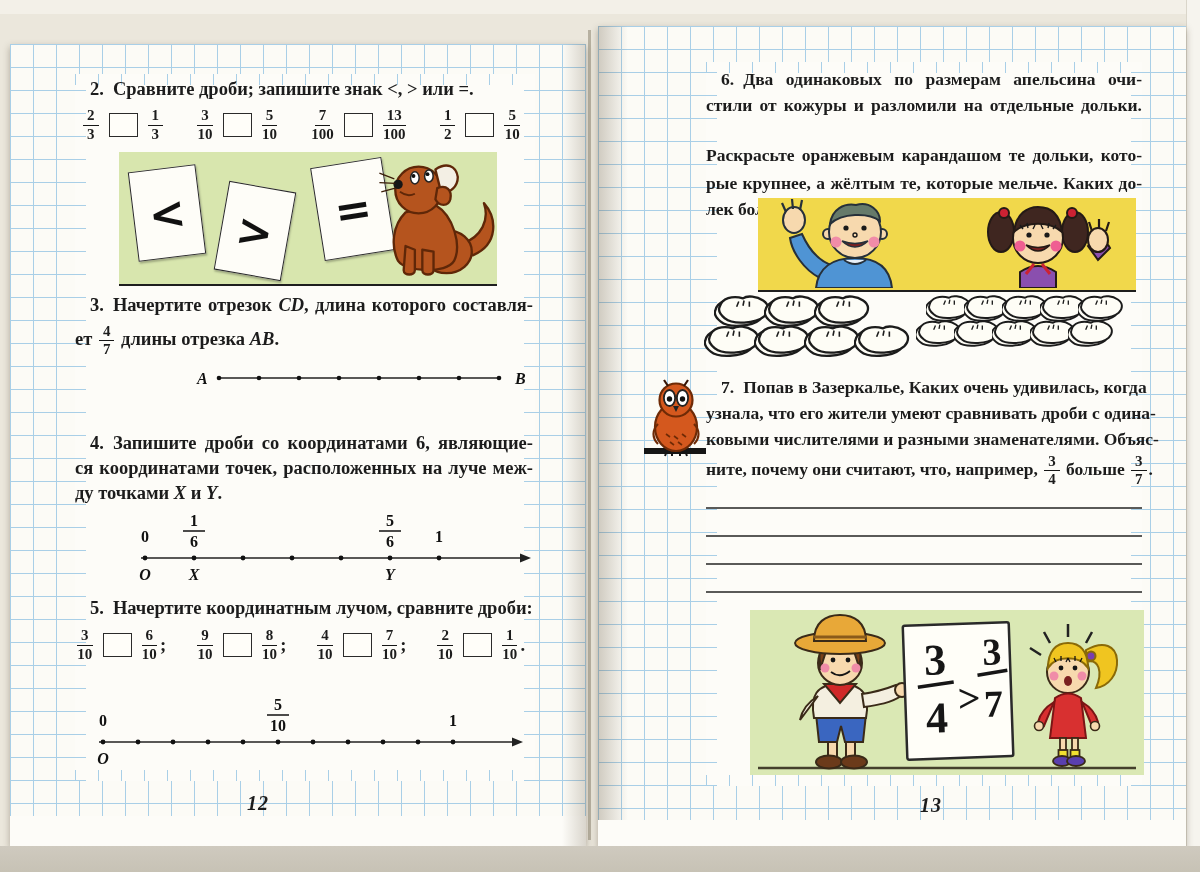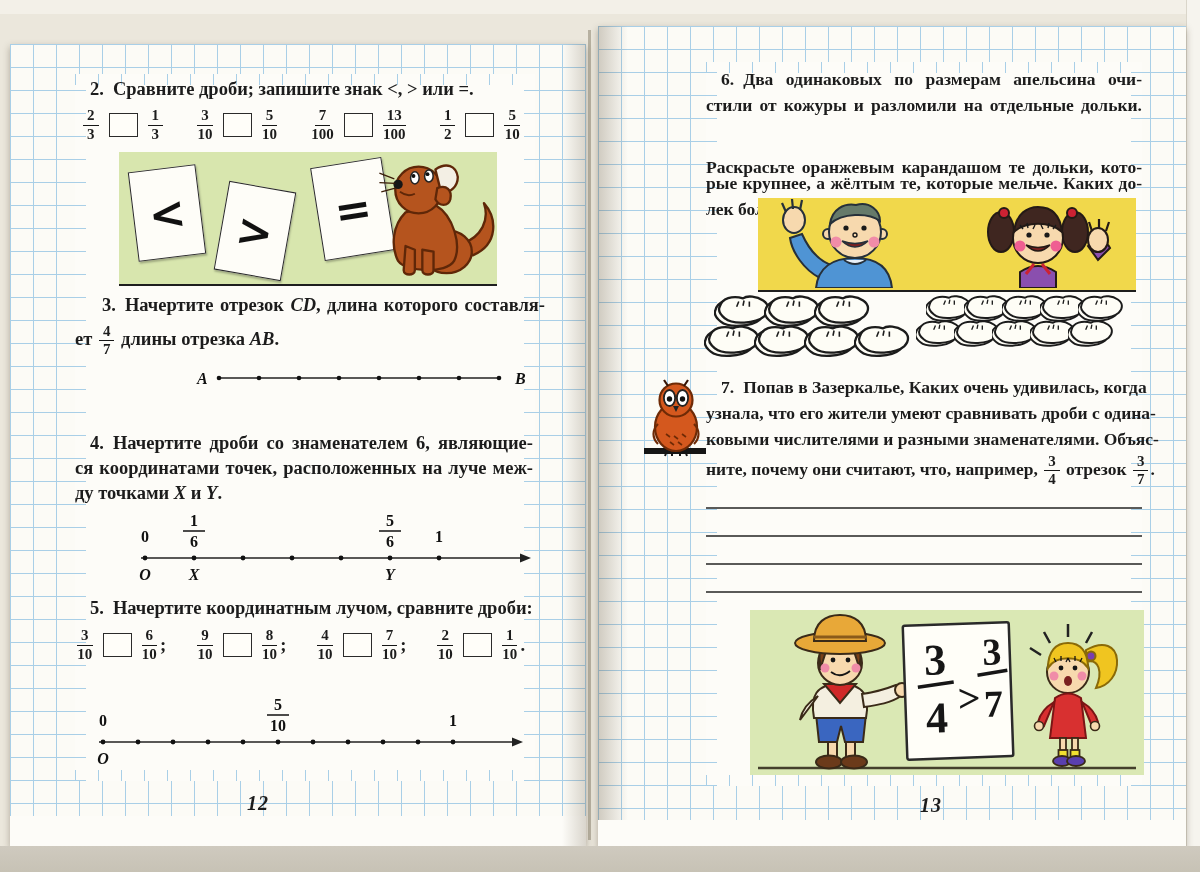--- a/index.html
+++ b/index.html
@@ -153,21 +153,21 @@
         <ellipse cx="62" cy="23" rx="4.6" ry="6.5" fill="#fff" stroke="#222" stroke-width="1.6"></ellipse>
         <ellipse cx="77" cy="21" rx="4.6" ry="6.5" fill="#fff" stroke="#222" stroke-width="1.6"></ellipse>
         <circle cx="60.5" cy="21" r="2.1" fill="#111"></circle>
           <circle cx="75.5" cy="19" r="2.1" fill="#111"></circle>
         <g stroke="#3a1c08" stroke-width="1.4">
           <path d="M40,24 L24,18 M41,29 L24,28 M41,34 L26,38"></path>
         </g>
       </svg>
     </div>
 
-    <div class="abs jline ind" style="left:12px;top:218px;width:458px;">
+    <div class="abs jline ind" style="left:0;top:218px;width:458px;">
       <span class="exnum">3.</span><span><span class="">Начертите отрезок </span><span class="it">CD</span><span class="">, длина которого составля-</span></span>
     </div>
     <div class="abs jline end tall" style="left:0;top:244px;width:458px;"><span class="">ет </span><span class="frac">
           <span class="fn">4</span>
           <span class="fd">7</span>
         </span><span class=""> длины отрезка </span><span class="it">AB</span><span class="">.</span></div>
 
     <div class="abs" style="left:112px;top:288px;"><svg width="352" height="30">
           <text x="10" y="22" class="nlt itx" font-size="18">A</text>
           <line x1="32" y1="16" x2="312" y2="16" stroke="#222" stroke-width="1.3"></line>
@@ -176,21 +176,21 @@
           <circle cx="112" cy="16" r="2.3" fill="#111"></circle>
           <circle cx="152" cy="16" r="2.3" fill="#111"></circle>
           <circle cx="192" cy="16" r="2.3" fill="#111"></circle>
           <circle cx="232" cy="16" r="2.3" fill="#111"></circle>
           <circle cx="272" cy="16" r="2.3" fill="#111"></circle>
           <circle cx="312" cy="16" r="2.3" fill="#111"></circle>
           <text x="328" y="22" class="nlt itx" font-size="18">B</text>
         </svg></div>
 
     <div class="abs jline ind" style="left:0;top:356px;width:458px;">
-      <span class="exnum">4.</span><span>Начертите дроби со знаменателем 6, являющие-</span>
+      <span class="exnum">4.</span><span>Запишите дроби со координатами 6, являющие-</span>
     </div>
     <div class="abs jline" style="left:0;top:381px;width:458px;">ся координатами точек, расположенных на луче меж-</div>
     <div class="abs jline end" style="left:0;top:406px;width:458px;"><span class="">ду точками </span><span class="it">X</span><span class=""> и </span><span class="it">Y</span><span class="">.</span></div>
 
     <div class="abs" style="left:20px;top:432px;"><svg width="440" height="78">
           <line x1="46" y1="52" x2="427" y2="52" stroke="#222" stroke-width="1.5"></line>
           <polygon points="436,52 425,47.5 425,56.5" fill="#222"></polygon>
           <circle cx="50" cy="52" r="2.4" fill="#111"></circle>
           <circle cx="99" cy="52" r="2.4" fill="#111"></circle>
           <circle cx="148" cy="52" r="2.4" fill="#111"></circle>
@@ -300,21 +300,21 @@
   <div class="content" id="content-right">
     <div class="comb h" style="left:0;top:0;width:436px;"></div>
     <div class="comb h" style="left:0;bottom:0;width:436px;"></div>
     <div class="comb v" style="left:0;top:0;height:724px;"></div>
     <div class="comb v" style="right:0;top:0;height:724px;"></div>
 
     <div class="abs jline ind" style="left:0;top:4px;width:436px;">
       <span class="exnum">6.</span><span>Два одинаковых по размерам апельсина очи-</span>
     </div>
     <div class="abs jline" style="left:0;top:30px;width:436px;">стили от кожуры и разломили на отдельные дольки.</div>
-    <div class="abs jline" style="left:0;top:92px;width:436px;font-family:Liberation Serif, serif;">Раскрасьте оранжевым карандашом те дольки, кото-</div>
+    <div class="abs jline" style="left:0;top:80px;width:436px;font-family:Liberation Serif, serif;">Раскрасьте оранжевым карандашом те дольки, кото-</div>
     <div class="abs jline" style="left:0;top:108px;width:436px;">рые крупнее, а жёлтым те, которые мельче. Каких до-</div>
     <div class="abs jline end" style="left:0;top:134px;width:436px;">лек больше: жёлтых или оранжевых?</div>
 
     <div class="illus" id="illus-kids">
       <svg width="378" height="90" viewBox="0 0 378 90">
         <g stroke="#26303a" stroke-width="2">
           <path d="M44,36 C52,54 62,64 76,68 L62,80 C46,72 34,54 32,40 Z" fill="#4f94d4"></path>
           <ellipse cx="36" cy="22" rx="11" ry="13" fill="#f7d9ae"></ellipse>
           <path d="M28,14 l-4,-9 M35,11 l-1,-10 M42,12 l2,-10" fill="none" stroke-width="2.2"></path>
           <path d="M58,90 C60,70 74,60 97,60 C120,60 132,70 134,90 Z" fill="#4f94d4"></path>
@@ -487,21 +487,21 @@
       </div>
 
     <div class="abs jline ind" style="left:0;top:312px;width:436px;">
       <span class="exnum">7.</span><span>Попав в Зазеркалье, Каких очень удивилась, когда</span>
     </div>
     <div class="abs jline" style="left:0;top:364px;width:436px;">ковыми числителями и разными знаменателями. Объяс-</div>
     <div class="abs jline" style="left:0;top:338px;width:436px;">узнала, что его жители умеют сравнивать дроби с одина-</div>
     <div class="abs jline tall" style="left:0;top:386px;width:436px;"><span class="">ните, почему они считают, что, например, </span><span class="frac">
           <span class="fn">3</span>
           <span class="fd">4</span>
-        </span><span class=""> отрезок </span><span class="frac">
+        </span><span class=""> больше </span><span class="frac">
           <span class="fn">3</span>
           <span class="fd">7</span>
         </span><span class="">.</span></div>
 
     <div class="abs" style="left:0;top:445px;width:436px;">
         <div class="wline" style="top:0px"></div>
         <div class="wline" style="top:28px"></div>
         <div class="wline" style="top:56px"></div>
         <div class="wline" style="top:84px"></div>
       </div>

